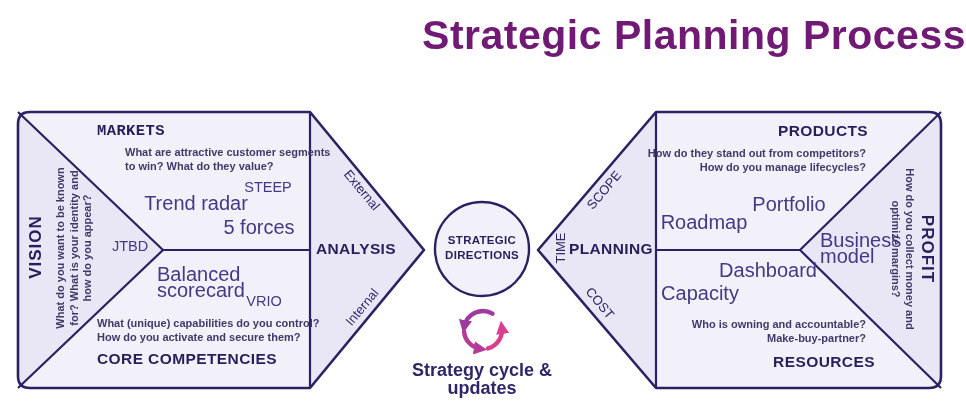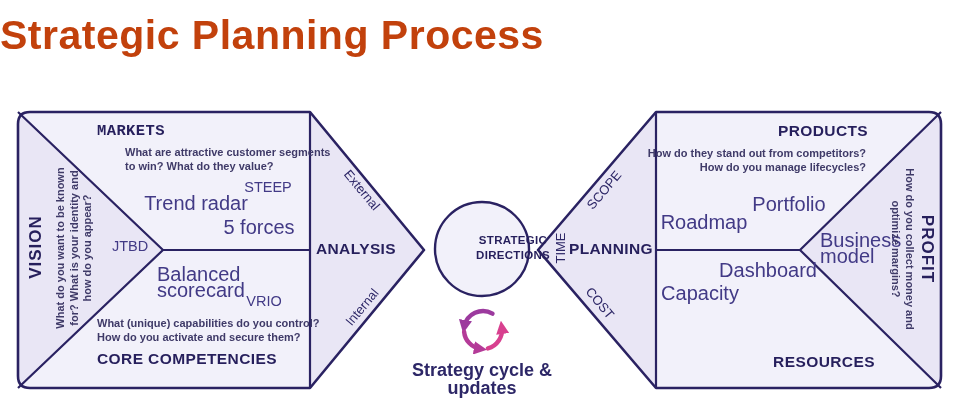--- a/index.html
+++ b/index.html
@@ -1,19 +1,19 @@
 <!DOCTYPE html>
 <html><head>
 <meta charset="utf-8">
 <style>
   html,body{margin:0;padding:0;background:#ffffff;}
   body{font-family:"Liberation Sans", sans-serif;}
   .canvas{position:relative;width:966px;height:416px;background:#ffffff;overflow:hidden;}
-  .title{position:absolute;left:0;right:0;top:12px;text-align:left;
-         font-size:41px;font-weight:bold;letter-spacing:.5px;color:#c2410c;}
+  .title{position:absolute;left:0;right:0;top:12px;text-align:right;
+         font-size:41px;font-weight:bold;letter-spacing:.5px;color:#701a75;}
   .shapes{position:absolute;left:0;top:0;}
   .t{position:absolute;white-space:pre-line;}
   .c{transform:translate(-50%,-50%);text-align:center;}
   .h{font-weight:bold;color:#261f5c;letter-spacing:.4px;font-size:15.5px;}
   .tool{color:#423a86;font-size:20px;}
   .tool-s{color:#423a86;font-size:14.5px;}
   .q{color:#3f3a68;font-size:11px;font-weight:bold;line-height:13.5px;}
   .edge{color:#2d2767;font-size:13px;}
   .circle-label{font-weight:bold;color:#261f5c;font-size:11.5px;line-height:15px;letter-spacing:.3px;}
   .caption{color:#2d2767;font-size:18px;line-height:18px;font-weight:bold;}
@@ -82,21 +82,21 @@
 scorecard</div>
   <div class="t c tool-s" style="left:264px;top:301px;">VRIO</div>
   <div class="t q" style="left:97px;top:317px;">What (unique) capabilities do you control?
 How do you activate and secure them?</div>
   <div class="t h" style="left:97px;top:350px;">CORE COMPETENCIES</div>
 
   <div class="t c h" style="left:356px;top:249px;">ANALYSIS</div>
   <div class="t c edge" style="left:362px;top:190px;transform:translate(-50%,-50%) rotate(50deg);">External</div>
   <div class="t c edge" style="left:362px;top:307px;transform:translate(-50%,-50%) rotate(-50deg);">Internal</div>
 
-  <div class="t c circle-label" style="left:482px;top:248px;margin-left:31px;">STRATEGIC
+  <div class="t c circle-label" style="left:482px;top:248px;">STRATEGIC
 DIRECTIONS</div>
 
   <svg class="cycle" width="62" height="58" viewBox="0 0 62 58">
     <defs>
       <marker id="ah1" viewBox="0 0 10 10" refX="5" refY="5" markerWidth="3" markerHeight="3" orient="auto">
         <path d="M0,0 L10,5 L0,10 Z" fill="#9c3a9e"></path>
       </marker>
       <marker id="ah2" viewBox="0 0 10 10" refX="5" refY="5" markerWidth="3" markerHeight="3" orient="auto">
         <path d="M0,0 L10,5 L0,10 Z" fill="#b43b98"></path>
       </marker>
@@ -120,19 +120,21 @@
   <div class="t c h" style="left:823px;top:131px;">PRODUCTS</div>
   <div class="t q" style="right:100px;top:147px;text-align:right;">How do they stand out from competitors?
 How do you manage lifecycles?</div>
   <div class="t c tool" style="left:789px;top:204px;">Portfolio</div>
   <div class="t c tool" style="left:704px;top:222px;">Roadmap</div>
   <div class="t tool" style="left:820px;top:232px;line-height:16px;">Business
 model</div>
 
   <div class="t c tool" style="left:768px;top:270px;">Dashboard</div>
   <div class="t c tool" style="left:700px;top:293px;">Capacity</div>
+  <div class="t q" style="right:100px;top:318px;text-align:right;">Who is owning and accountable?
+Make-buy-partner?</div>
   <div class="t c h" style="left:824px;top:362px;">RESOURCES</div>
 
   <div class="t c" style="left:927px;top:249px;transform:translate(-50%,-50%) rotate(90deg);font-weight:bold;color:#261f5c;font-size:17px;letter-spacing:1px;">PROFIT</div>
   <div class="t c q" style="left:902px;top:249px;transform:translate(-50%,-50%) rotate(90deg);width:170px;">How do you collect money and
 optimize margins?</div>
 
 </div>
 
 </body></html>

